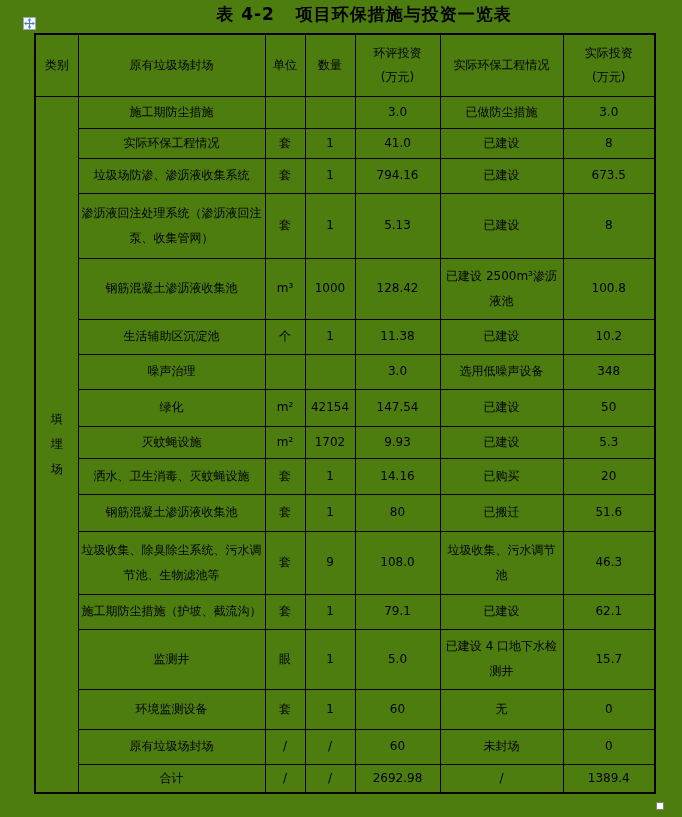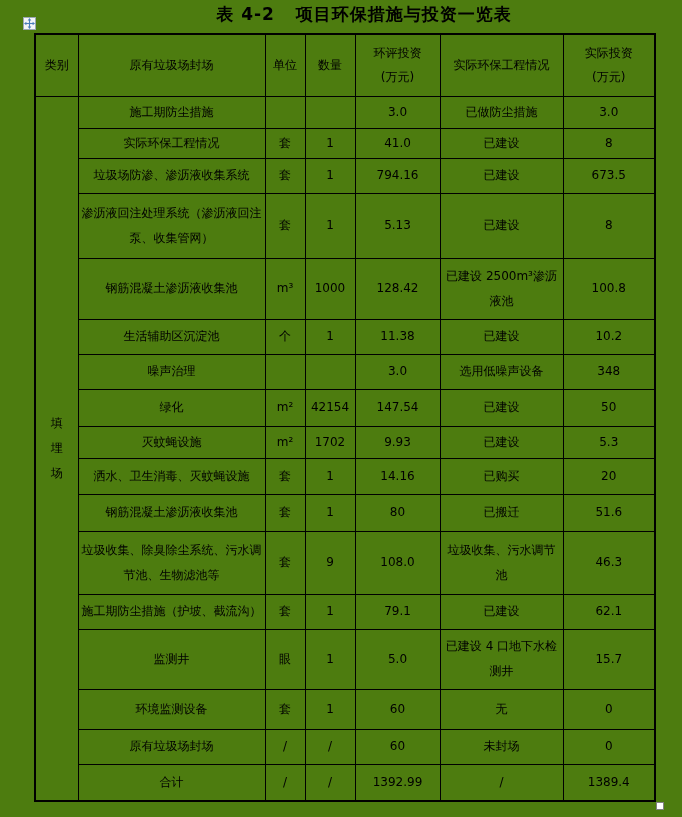--- a/index.html
+++ b/index.html
@@ -204,25 +204,25 @@
         <td>0</td>
       </tr>
       <tr style="height:35px">
         <td>原有垃圾场封场</td>
         <td>/</td>
         <td>/</td>
         <td>60</td>
         <td>未封场</td>
         <td>0</td>
       </tr>
-      <tr style="height:37px">
+      <tr style="height:29px">
         <td>合计</td>
         <td>/</td>
         <td>/</td>
-        <td>1392.99</td>
+        <td>2692.98</td>
         <td>/</td>
         <td>1389.4</td>
       </tr>
     </tbody>
   </table>
 
   <div class="resize-handle"></div>
 
 </div>
 

